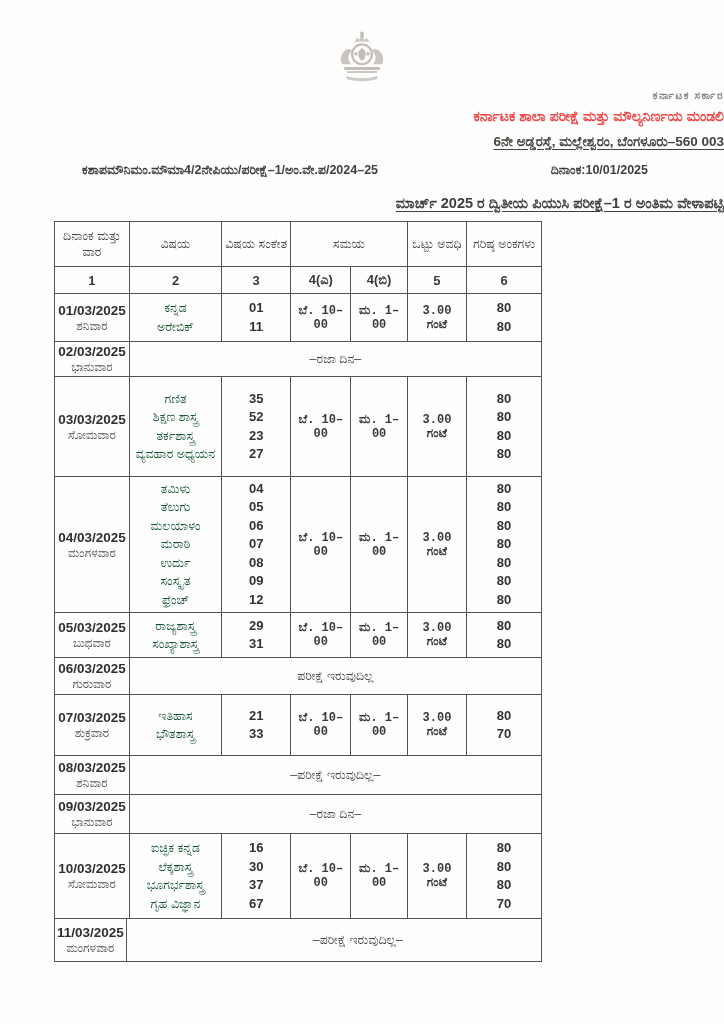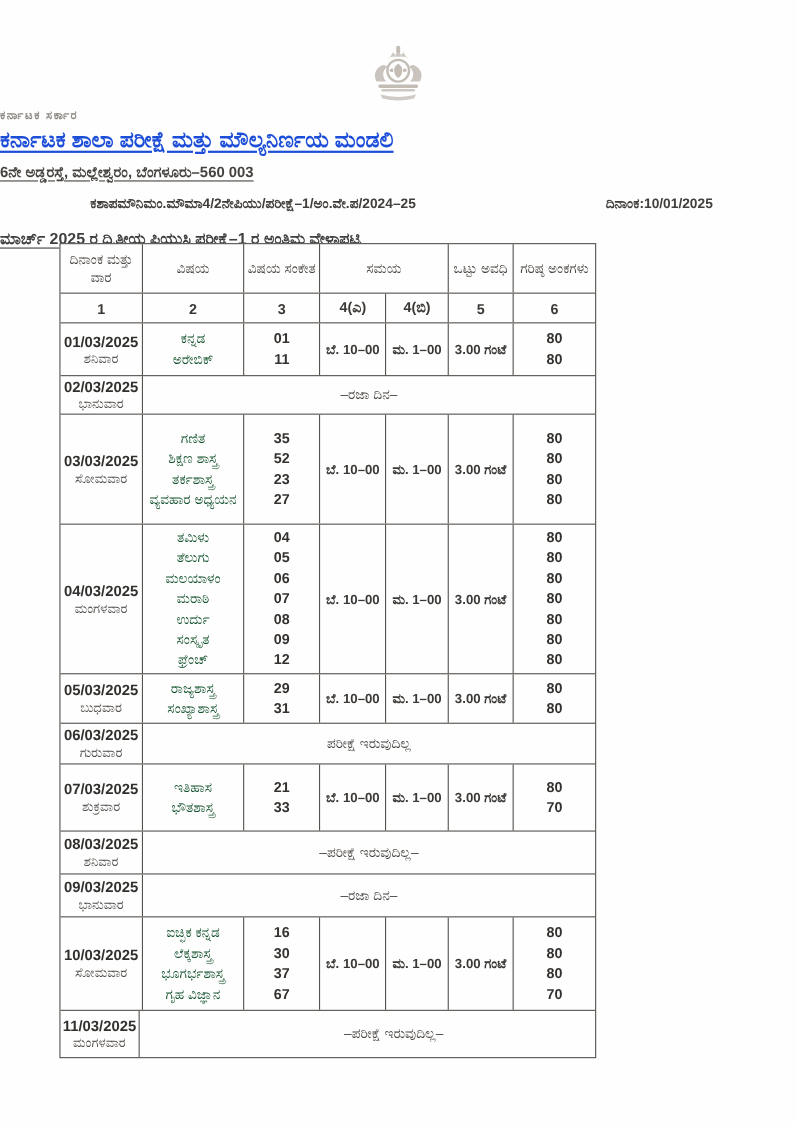--- a/index.html
+++ b/index.html
@@ -7,30 +7,30 @@
     position:relative;
     width:724px;height:1024px;
     margin:0 auto;
     background:#fefefe;
     font-family:"Liberation Sans", sans-serif;
     color:#3f3c39;
     overflow:hidden;
     box-sizing:border-box;
   }
   
-  .doc-header{ text-align:left; padding-top:40px; }
+  .doc-header{ text-align:right; padding-top:30px; }
   .emblem-wrap{ height:56px; display:flex; justify-content:center; align-items:flex-start; }
   .emblem-wrap svg{ opacity:.85; }
   .govt-caption{
     margin-top:3px; font-size:10.5px; letter-spacing:1.5px;
     color:#8d8781; font-weight:bold;
   }
   .board-name{
-    margin-top:6px; font-size:20px; font-weight:bold;
-    color:#1d4ed8; text-decoration:underline; text-underline-offset:3px;
+    margin-top:6px; font-size:14px; font-weight:bold;
+    color:#ef4444; text-underline-offset:3px;
   }
   .address-line{
     margin-top:9px; font-size:13.5px; font-weight:bold;
     color:#46423e; text-decoration:underline; text-underline-offset:3px;
   }
   .ref-row{
     display:flex; justify-content:space-between;
     padding:0 76px 0 82px; margin-top:13px;
     font-size:12.5px; font-weight:bold; color:#413e3b;
   }
@@ -78,21 +78,21 @@
   .timetable .t-row:nth-child(12){min-height:84px;}
   .timetable .t-row:nth-child(13){min-height:42px;}
   
   .date-txt{ font-size:13.5px; font-weight:bold; color:#32302d; }
   .day-txt{ font-size:12px; color:#55514d; margin-top:1px; }
   .stack{ justify-content:center; }
   .stack .line{ line-height:18.5px; }
   .subject-line{ font-size:12.5px; color:#14532d; }
   .code-line{ font-size:13px; font-weight:bold; color:#34312e; }
   .marks-line{ font-size:13px; font-weight:bold; color:#34312e; }
-  .time-cell{ font-size:12px; font-weight:bold; color:#3b3835; }
+  .time-cell{ font-size:12px; font-weight:bold; color:#3b3835;font-family:Liberation Mono, monospace; }
   .notice-cell{ font-size:12.5px; color:#4a4642; }
 </style>
 </head>
 <body>
 
 <div class="page">
 
   <div class="doc-header">
     <div class="emblem-wrap">
       <svg width="58" height="54" viewBox="0 0 64 60" xmlns="http://www.w3.org/2000/svg" aria-hidden="true">

